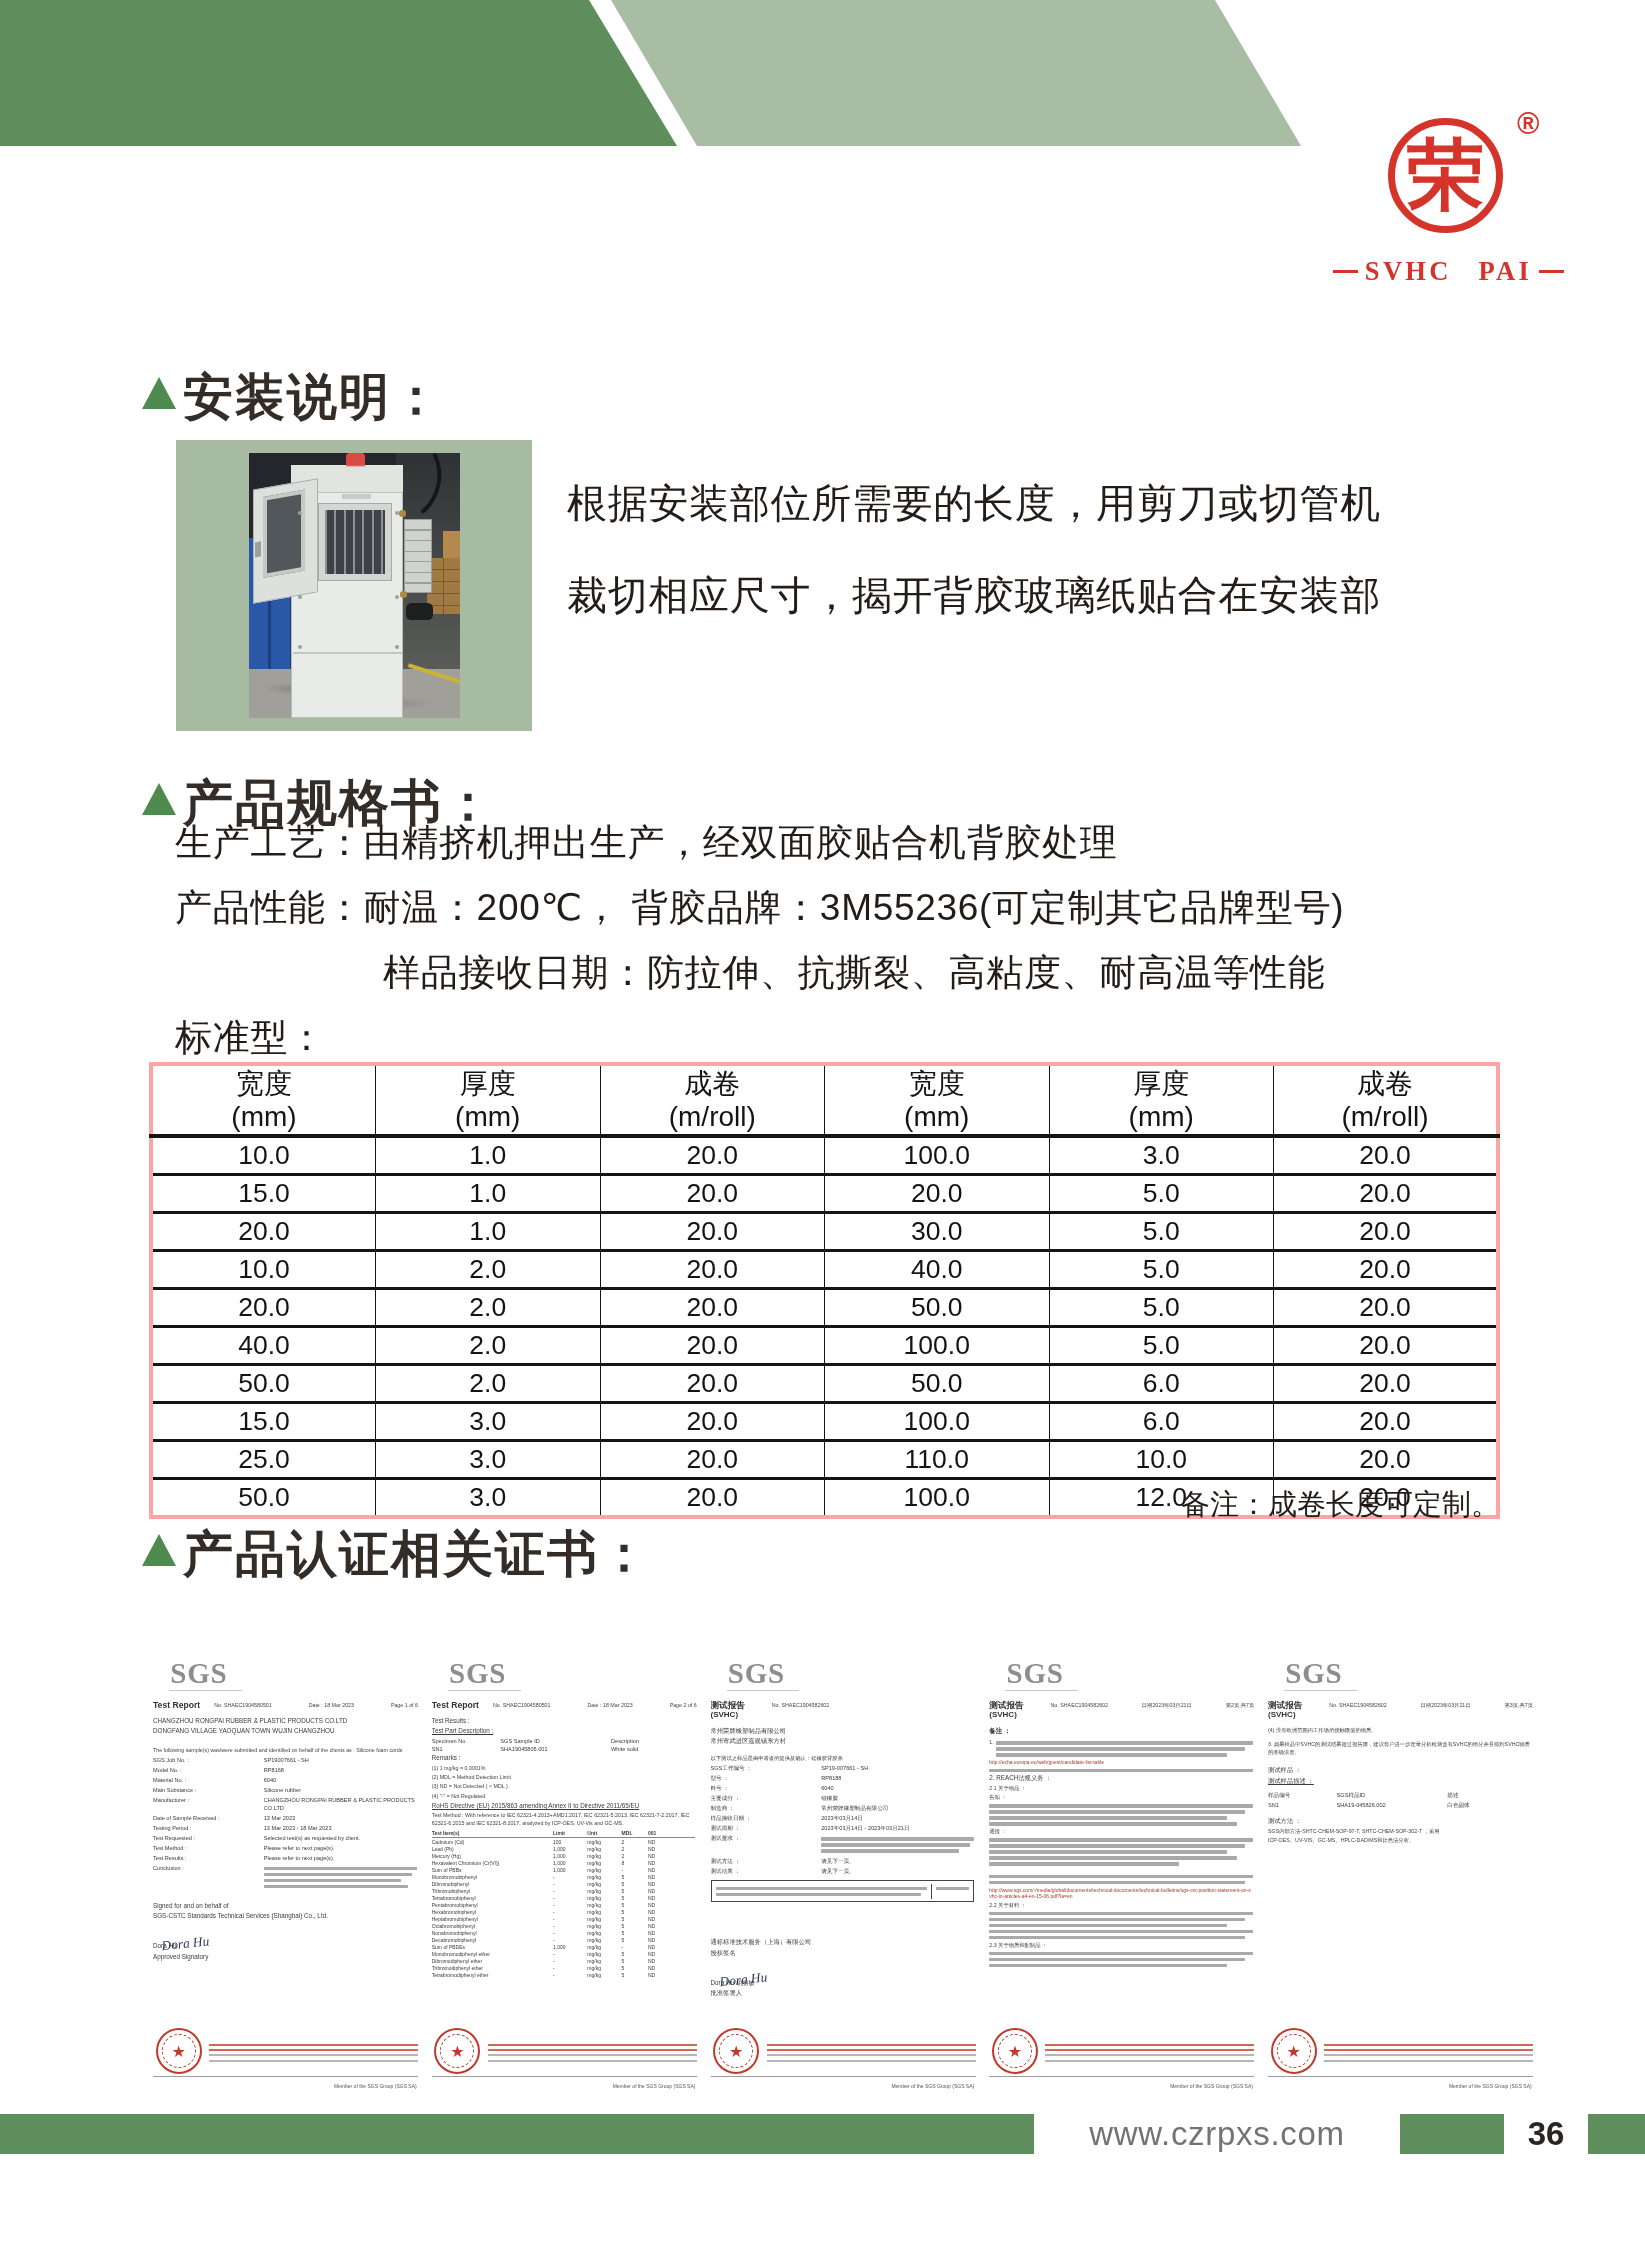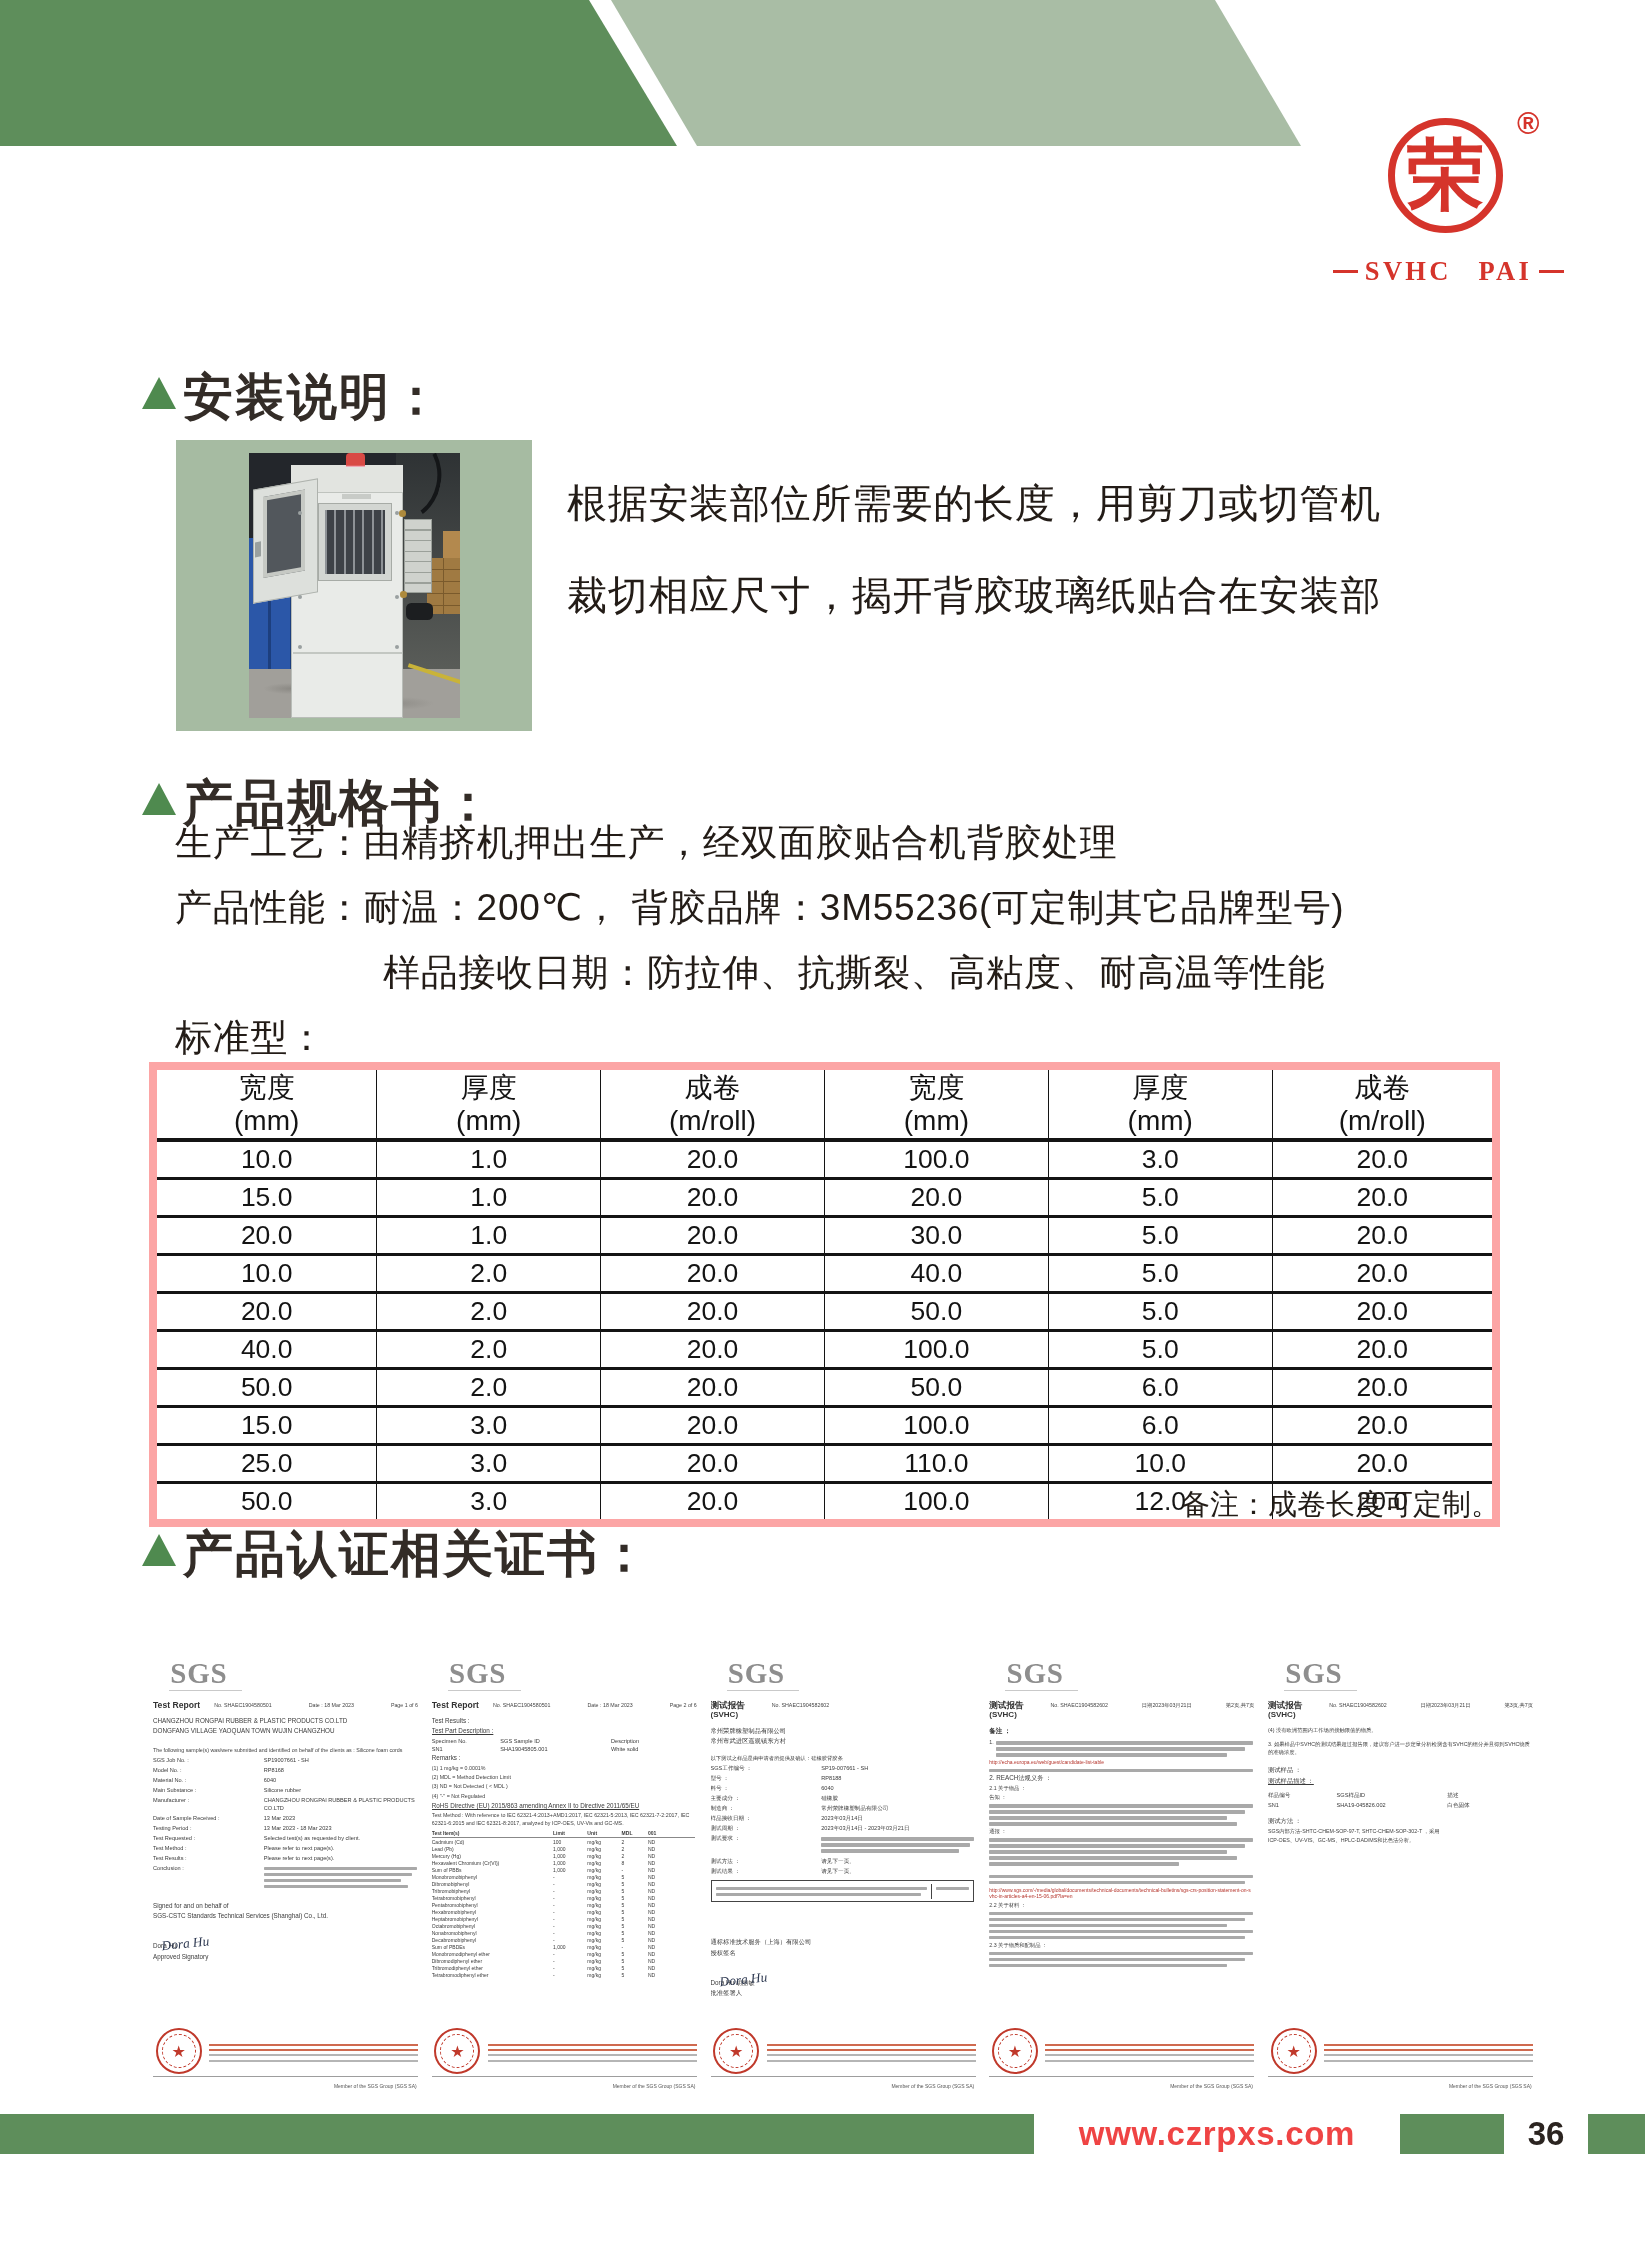--- a/index.html
+++ b/index.html
@@ -71,21 +71,21 @@
   #install-par{left:567px;top:457px;width:956px;font-size:40px;line-height:92px;color:#231c17;letter-spacing:0.7px;}
 
   
   .specline{font-size:37px;color:#231c17;letter-spacing:0.7px;white-space:nowrap;}
 
   
   #spec-table{left:149px;top:1062px;width:1351px;border-collapse:collapse;table-layout:fixed;}
   #spec-table th,#spec-table td{border:1.3px solid #141414;text-align:center;color:#141414;}
   #spec-table th{border-bottom:4.6px solid #141414;height:66px;font-weight:normal;}
   #spec-table td{border-top:3.3px solid #141414;border-bottom:3.3px solid #141414;height:33px;font-size:26.5px;}
-  #spec-table{border:8px solid #fca5a5;}
+  #spec-table{border:4px solid #fca5a5;}
   .th-top,.th-bot{font-size:28px;line-height:33px;}
   #table-note{right:146px;top:1485px;font-size:29px;color:#231c17;}
 
   
   #certs{left:153px;top:1659px;width:1380px;height:435px;display:flex;justify-content:space-between;}
   .cert{position:relative;width:265px;height:435px;background:#fff;overflow:hidden;}
   .sgs{display:inline-block;font-family:"Liberation Serif","DejaVu Serif",serif;font-weight:bold;
        font-size:29px;color:#8e8e8e;letter-spacing:0.7px;border-bottom:1.3px solid #c9c9c9;padding:0 14.6px 2px 1.3px;line-height:1;margin-left:16px;}
   .cert-head{display:flex;gap:5.3px;margin-top:9.3px;align-items:flex-start;}
   .cert-title{font-size:8.6px;font-weight:bold;color:#333;min-width:56px;line-height:10px;}
@@ -120,21 +120,21 @@
   .stamp b{position:absolute;left:0;right:0;top:12px;text-align:center;color:#c0392b;font-size:16px;}
   .fl{position:absolute;left:56px;right:0;bottom:29px;}
   .frl{height:2px;background:#cf6a4f;margin:3.3px 0;}
   .grl{height:2px;background:#b5b5b5;margin:3.3px 0;}
   .fsep{position:absolute;left:0;right:0;bottom:17px;height:0.7px;background:#9d9d9d;}
   .member{position:absolute;right:1.3px;bottom:5.3px;font-size:5px;color:#555;}
 
   
   .fgreen{background:#5e8e5b;height:40px;top:2114px;}
   #foot-url{left:1034px;top:2114px;width:366px;height:40px;display:flex;align-items:center;justify-content:center;
-     font-size:33px;font-weight:bold;color:#ef4444;letter-spacing:0.7px;}
+     font-size:33px;font-weight:normal;color:#737373;letter-spacing:0.7px;}
   #foot-num{left:1504px;top:2114px;width:84px;height:40px;display:flex;align-items:center;justify-content:center;
      font-size:33px;font-weight:bold;color:#2b2420;}
 </style>
 </head>
 <body>
 
 <div id="page">
 
   <div class="abs" id="band-dark"></div>
   <div class="abs" id="band-light"></div>

